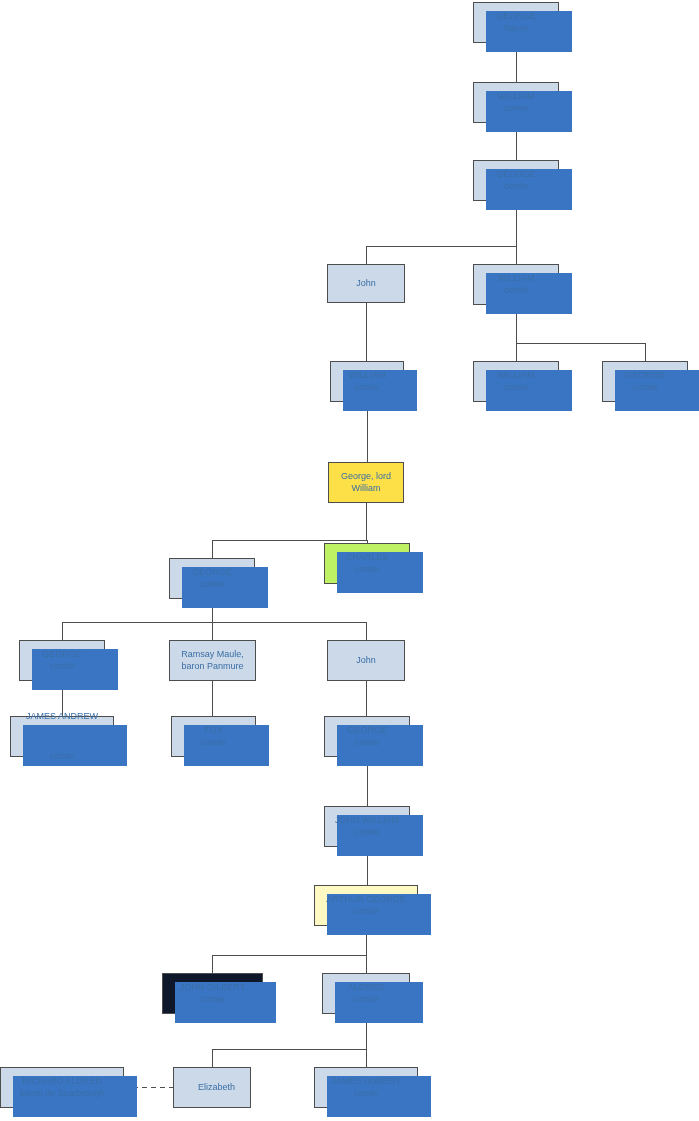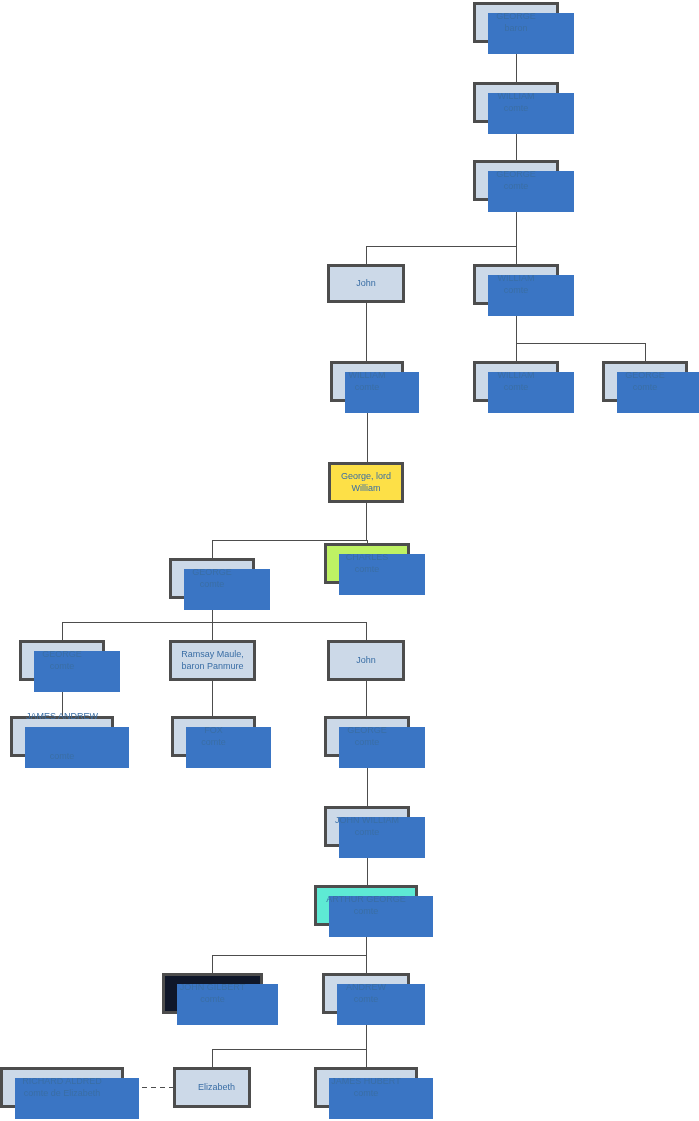--- a/index.html
+++ b/index.html
@@ -22,21 +22,21 @@
     left: 0;
     top: 0;
     width: 699px;
     height: 1121px;
     pointer-events: none;
   }
   .node {
     position: absolute;
     box-sizing: border-box;
     background: #ccd9e8;
-    border: 3px solid #3b82f6;
+    border: 1px solid #3b82f6;
     color: #3a6ea5;
     font-size: 9px;
     line-height: 11.5px;
     text-align: center;
     display: flex;
     flex-direction: column;
     align-items: center;
     justify-content: center;
     z-index: 3;
   }
@@ -172,39 +172,39 @@
     <div class="node" style="left: 324px; top: 716px; width: 86px; height: 41px; background: rgb(204, 217, 232); border-color: rgb(77, 77, 77); color: rgb(58, 110, 165);">
       <span class="shadow" style="background: rgb(58, 117, 196); left: 12px; top: 8px; width: 86px; height: 41px;"></span>
       <span class="nm">GEORGE</span>
       <span class="ttl">comte</span>
     </div>
     <div class="node" style="left: 324px; top: 806px; width: 86px; height: 41px; background: rgb(204, 217, 232); border-color: rgb(77, 77, 77); color: rgb(58, 110, 165);">
       <span class="shadow" style="background: rgb(58, 117, 196); left: 12px; top: 8px; width: 86px; height: 41px;"></span>
       <span class="nm">JOHN WILLIAM</span>
       <span class="ttl">comte</span>
     </div>
-    <div class="node" style="left: 314px; top: 885px; width: 104px; height: 41px; background: #5eead4; border-color: rgb(77, 77, 77); color: rgb(58, 110, 165); text-align: center;">
+    <div class="node" style="left: 314px; top: 885px; width: 104px; height: 41px; background: #fef9c3; border-color: rgb(77, 77, 77); color: rgb(58, 110, 165); text-align: center;">
       <span class="shadow" style="background: rgb(58, 117, 196); left: 12px; top: 8px; width: 104px; height: 41px;"></span>
       <span class="nm">ARTHUR GEORGE</span>
       <span class="ttl">comte</span>
     </div>
     <div class="node" style="left: 162px; top: 973px; width: 101px; height: 41px; background: #0f172a; border-color: rgb(77, 77, 77); color: rgb(58, 110, 165);">
       <span class="shadow" style="background: rgb(58, 117, 196); left: 12px; top: 8px; width: 101px; height: 41px;"></span>
       <span class="nm">JOHN GILBERT</span>
       <span class="ttl">comte</span>
     </div>
     <div class="node" style="left: 322px; top: 973px; width: 88px; height: 41px; background: rgb(204, 217, 232); border-color: rgb(77, 77, 77); color: rgb(58, 110, 165);">
       <span class="shadow" style="background: rgb(58, 117, 196); left: 12px; top: 8px; width: 88px; height: 41px;"></span>
-      <span class="nm">ANDREW</span>
+      <span class="nm">ALDRED</span>
       <span class="ttl">comte</span>
     </div>
     <div class="node" style="left: 0px; top: 1067px; width: 124px; height: 41px; background: rgb(204, 217, 232); border-color: rgb(77, 77, 77); color: rgb(58, 110, 165);">
       <span class="shadow" style="background: rgb(58, 117, 196); left: 12px; top: 8px; width: 124px; height: 41px;"></span>
       <span class="nm">RICHARD ALDRED</span>
-      <span class="ttl">comte de Elizabeth</span>
+      <span class="ttl">baron de Scarbrough</span>
     </div>
     <div class="node" style="left: 173px; top: 1067px; width: 78px; height: 41px; background: rgb(204, 217, 232); border-color: rgb(77, 77, 77); color: rgb(58, 110, 165); padding-left: 9px;">
       <span class="nm">Elizabeth</span>
     </div>
     <div class="node" style="left: 314px; top: 1067px; width: 104px; height: 41px; background: rgb(204, 217, 232); border-color: rgb(77, 77, 77); color: rgb(58, 110, 165); justify-content: center;">
       <span class="shadow" style="background: rgb(58, 117, 196); left: 12px; top: 8px; width: 104px; height: 41px;"></span>
       <span class="nm">JAMES HUBERT</span>
       <span class="ttl">comte</span>
     </div>
   </div>

